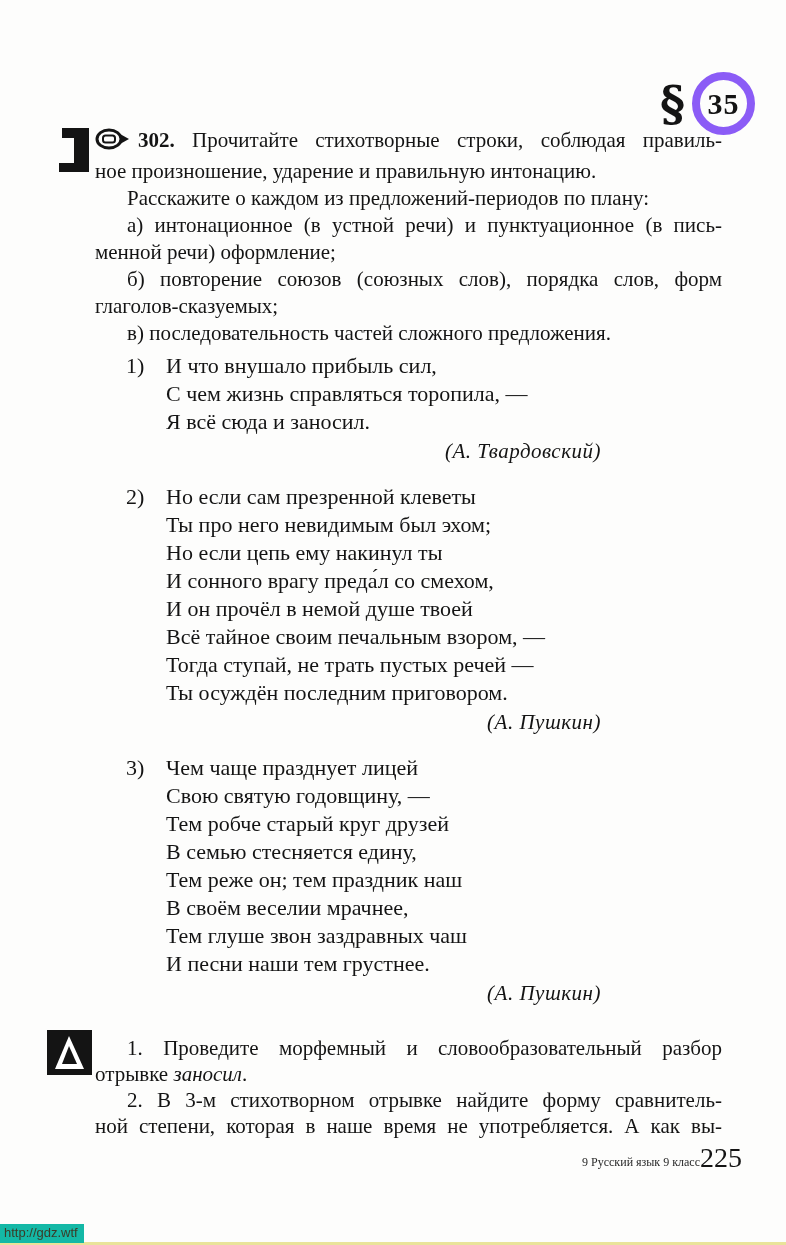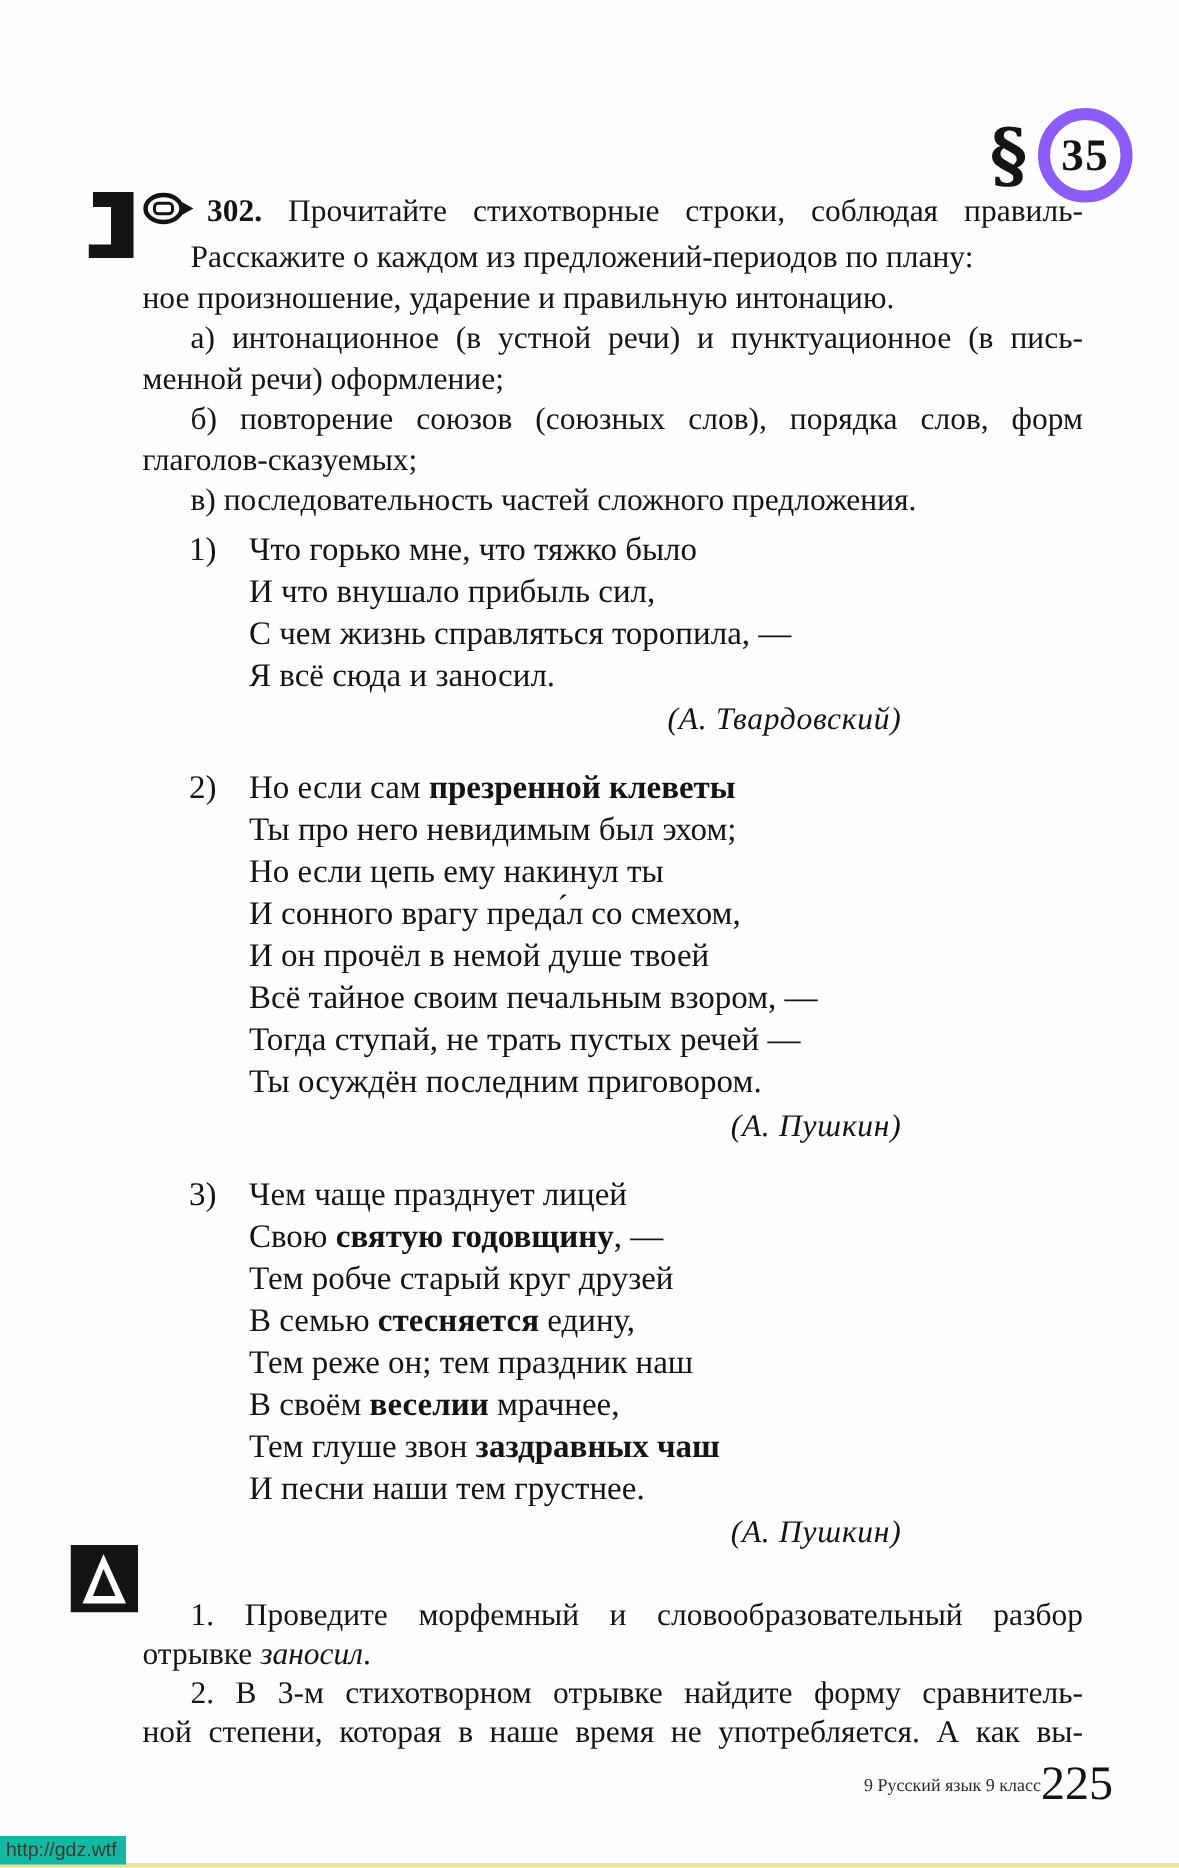--- a/index.html
+++ b/index.html
@@ -24,33 +24,33 @@
   .line { font-size:21px; line-height:27px; }
   .fill { text-align:justify; text-align-last:justify; }
   .indent { text-indent:32px; }
   .ex-icon { display:inline-block; vertical-align:-4px; margin-right:7px; }
   .ex-num { font-weight:bold; }
   
   .poem { position:relative; padding-left:71px; margin-top:18px; font-size:22px; }
   .poem:first-child { margin-top:5px; }
   .poem-number { position:absolute; left:31px; top:0; line-height:28px; }
   .poem-line { line-height:28px; white-space:nowrap; }
-  .poem-line b { font-weight:bold;text-align:center; }
+  .poem-line b { font-weight:normal;text-align:center; }
   .attribution {
     font-style:italic; text-align:right; padding-right:121px;
     line-height:27px; margin-top:2px; font-size:21px; letter-spacing:0.5px;
   }
   
   .tasks { margin-top:28px; }
   .task-line { font-size:21px; line-height:26px; }
   .task-line i { font-style:italic; }
   
   .footer { display:flex; justify-content:flex-end; align-items:flex-start; margin-top:5px; margin-right:-20px; }
   .signature { font-size:12px; margin-top:11px; color:#2a2a2a; }
-  .page-number { font-size:32px; line-height:1; }
+  .page-number { font-size:28px; line-height:1; }
   
   .bottom-bar { position:absolute; left:0; right:0; bottom:0; height:3px; background:#e9e39a; }
   .watermark {
     position:absolute; left:0; bottom:2px; background:#14b8a6;
     color:#3b3b28; font-family:"Liberation Sans", sans-serif;
     font-size:13px; line-height:16px; padding:1px 6px 2px 4px;
   }
 </style>
 </head>
 <body>
@@ -78,35 +78,34 @@
 
   <div class="line fill">
     <span class="ex-icon">
       <svg width="36" height="24" viewBox="0 0 36 24">
         <ellipse cx="14" cy="12" rx="12" ry="9" fill="none" stroke="#141414" stroke-width="3"></ellipse>
         <path d="M25 7 L34 12 L25 17 Z" fill="#141414"></path>
         <rect x="8" y="8.5" width="12" height="7" rx="2.5" fill="none" stroke="#141414" stroke-width="2"></rect>
       </svg>
     </span><b class="ex-num">302.</b><span> Прочитайте стихотворные строки, соблюдая правиль-</span>
   </div>
+  <div class="line">ное произношение, ударение и правильную интонацию.</div>
   <div class="line indent">Расскажите о каждом из предложений-периодов по плану:</div>
-  <div class="line">ное произношение, ударение и правильную интонацию.</div>
 
   <div id="plan-items">
       <div class="line indent fill">а) интонационное (в устной речи) и пунктуационное (в пись-</div>
       <div class="line">менной речи) оформление;</div>
       <div class="line indent fill">б) повторение союзов (союзных слов), порядка слов, форм</div>
       <div class="line">глаголов-сказуемых;</div>
       <div class="line indent">в) последовательность частей сложного предложения.</div>
     </div>
 
   <div id="poems">
       <div class="poem">
         <span class="poem-number">1)</span>
-        <div class="poem-line"><span>Что горько мне, что тяжко было</span></div>
         <div class="poem-line"><span>И что внушало прибыль сил,</span></div>
         <div class="poem-line"><span>С чем жизнь справляться торопила, —</span></div>
         <div class="poem-line"><span>Я всё сюда и заносил.</span></div>
         <div class="attribution">(А. Твардовский)</div>
       </div>
       <div class="poem">
         <span class="poem-number">2)</span>
         <div class="poem-line"><span>Но если сам </span><b>презренной клеветы</b></div>
         <div class="poem-line"><span>Ты про него невидимым был эхом;</span></div>
         <div class="poem-line"><span>Но если цепь ему накинул ты</span></div>

